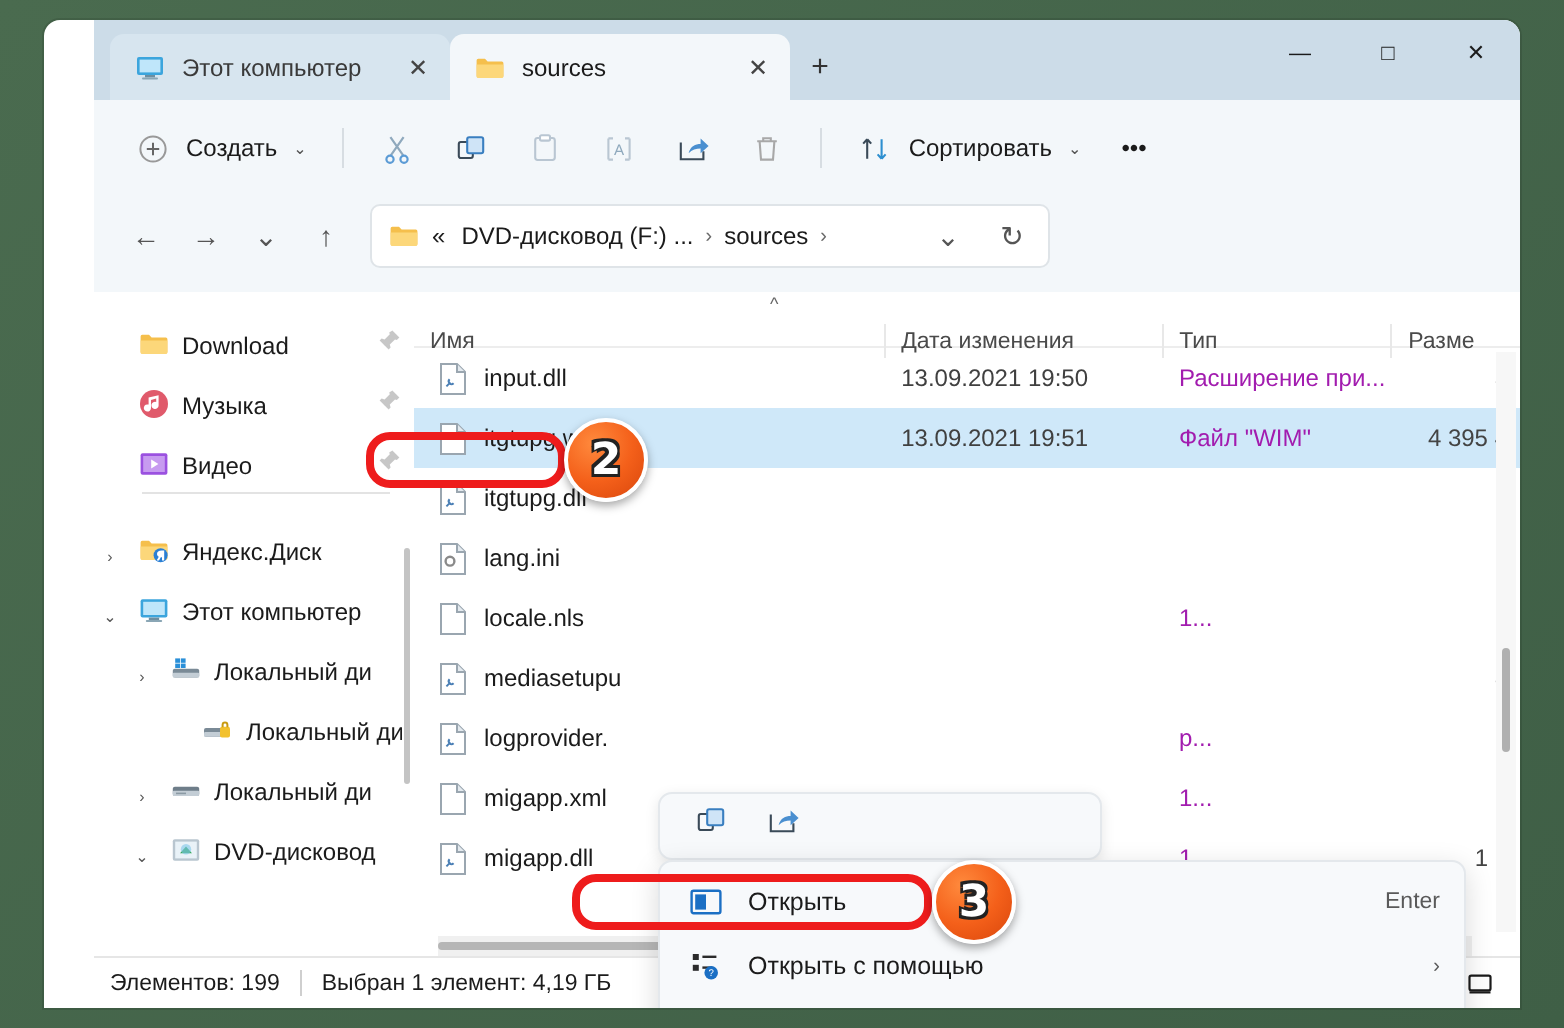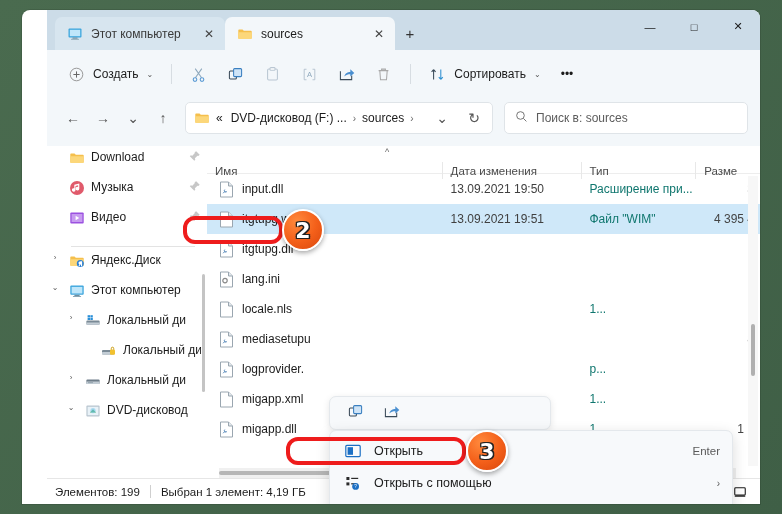--- a/index.html
+++ b/index.html
@@ -89,21 +89,21 @@
     border-radius: 5px; display: flex; align-items: center; gap: 8px;
     padding: 0 10px; font-size: 12px; color: #5c5c5c; margin-left: 9px;
   }
   
   .body { flex: 1; display: flex; background: #fff; position: relative; min-height: 0; }
   .sidebar {
     width: 160px; background: #fff; padding-top: 4px; flex: none;
     font-size: 12px; color: #1b1b1b; overflow: hidden; position: relative;
   }
   .sb-item {
-    height: 30px; display: flex; align-items: flex-start; gap: 6px;
+    height: 30px; display: flex; align-items: flex-end; gap: 6px;
     padding-right: 6px; white-space: nowrap;
   }
   .sb-exp { width: 16px; text-align: center; font-size: 8px; color: #5a5a5a; flex: none; }
   .sb-ico { width: 16px; height: 16px; flex: none; }
   .sb-label { flex: 1; overflow: hidden; }
   .sb-pin { width: 13px; flex: none; opacity: .55; }
   .sb-divider { height: 1px; background: #e3e3e3; margin: 6px 12px 6px 24px; }
   .sb-scroll {
     position: absolute; right: 2px; top: 128px; width: 3px; height: 118px;
     background: #c4c4c4; border-radius: 2px;
@@ -120,21 +120,21 @@
   .c-name { width: 258px; }
   .c-date { width: 152px; }
   .c-type { width: 125px; }
   .c-size { width: 70px; }
   .sortcaret { position: absolute; left: 178px; top: 1px; font-size: 9px; color: #666; }
   .rows { flex: 1; overflow: hidden; position: relative; }
   .row { height: 30px; display: flex; align-items: center; font-size: 12px; color: #1b1b1b; }
   .row.sel { background: #cfe8f9; }
   .r-name { width: 258px; display: flex; align-items: center; gap: 8px; padding-left: 12px; overflow: hidden; white-space: nowrap;}
   .r-date { width: 152px; padding-left: 8px; color: #404040; }
-  .r-type { width: 125px; padding-left: 8px; color: #0f766e; }
+  .r-type { width: 125px; padding-left: 8px; color: #a21caf; }
   .r-size { width: 70px; padding-right: 6px; color: #444; text-align: right; }
   .f-ico { width: 15px; height: 17px; flex: none; }
   .hscroll {
     position: absolute; left: 12px; right: 24px; bottom: 0; height: 10px;
     background: #f0f0f0;
   }
   .hscroll i { position: absolute; left: 0; top: 3px; width: 78%; height: 4px;
     background: #b6b6b6; border-radius: 2px; display: block; }
   .vscroll {
     position: absolute; right: 2px; top: 30px; width: 10px; bottom: 12px; background: #f7f7f7;
@@ -336,29 +336,20 @@
       <span class="crumb">«</span>
       <span class="crumb">DVD-дисковод (F:) ...</span>
       <span class="crumb-sep">›</span>
       <span class="crumb">sources</span>
       <span class="crumb-sep">›</span>
       <span class="crumb-spacer"></span>
       <span class="nav-btn">⌄</span>
       <span class="nav-btn">↻</span>
     </div>
 
-    <div class="searchbox">
-      <span>
-        <svg viewBox="0 0 14 14" width="13" height="13">
-          <circle cx="5.9" cy="5.9" r="4.1" fill="none" stroke="#6b6b6b" stroke-width="1"></circle>
-          <path d="M9.1 9.1l3.2 3.2" stroke="#6b6b6b" stroke-width="1"></path>
-        </svg>
-      </span>
-      <span>Поиск в: sources</span>
-    </div>
   </div>
 
   <div class="body">
 
     <div class="sidebar">
 
       <div class="sb-item">
         <span class="sb-exp"></span>
         <span class="sb-ico">
           <svg viewBox="0 0 16 16" width="16" height="16">

